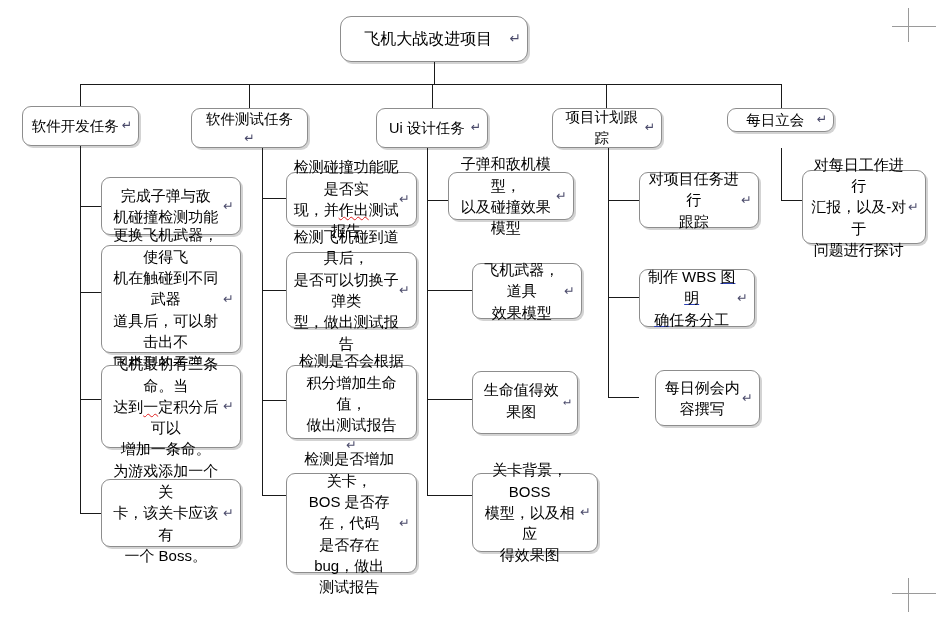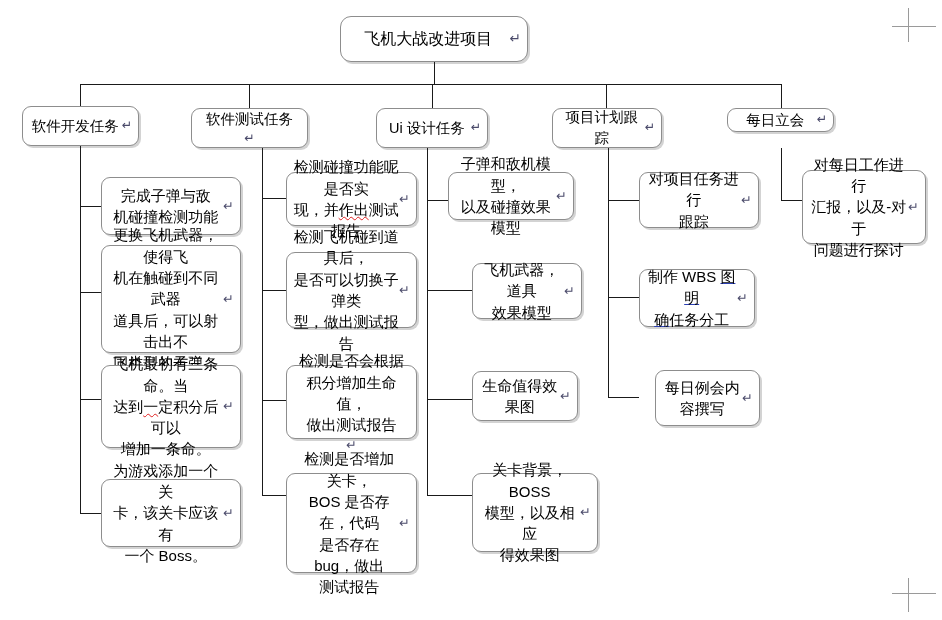--- a/index.html
+++ b/index.html
@@ -214,21 +214,21 @@
 以及碰撞效果模型</span>
       <span class="pilcrow">↵</span>
   </div>
 
   <div class="node leaf" style="left:472px; top:263px; width:110px; height:56px;">
     <span class="txt">飞机武器，道具
 效果模型</span>
       <span class="pilcrow">↵</span>
   </div>
 
-  <div class="node leaf" style="left:472px; top:371px; width:106px; height:50px;">
+  <div class="node leaf" style="left:472px; top:371px; width:106px; height:63px;font-family:Liberation Mono, monospace;">
     <span class="txt">生命值得效
 果图</span>
       <span class="pilcrow">↵</span>
   </div>
 
   <div class="node leaf" style="left:472px; top:473px; width:126px; height:79px;">
     <span class="txt">关卡背景，BOSS
 模型，以及相应
 得效果图</span>
       <span class="pilcrow">↵</span>

